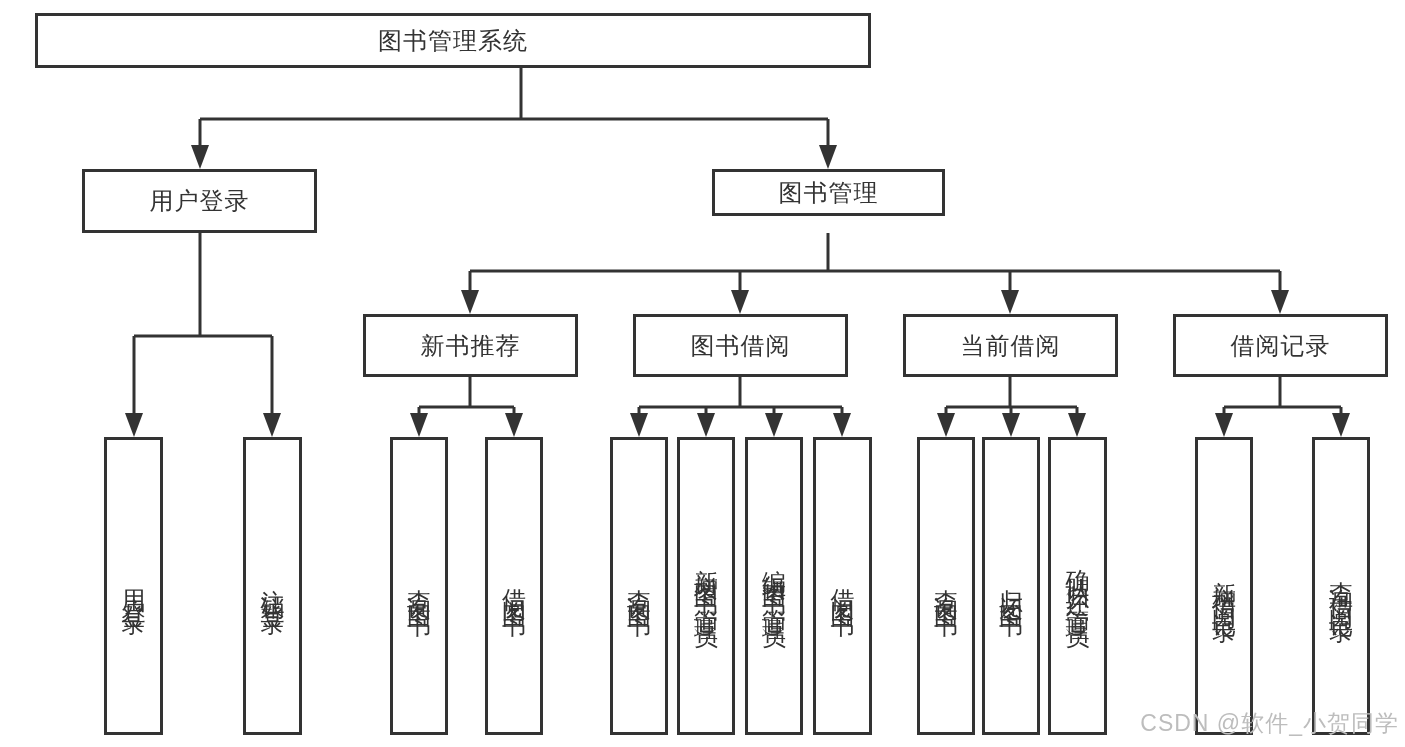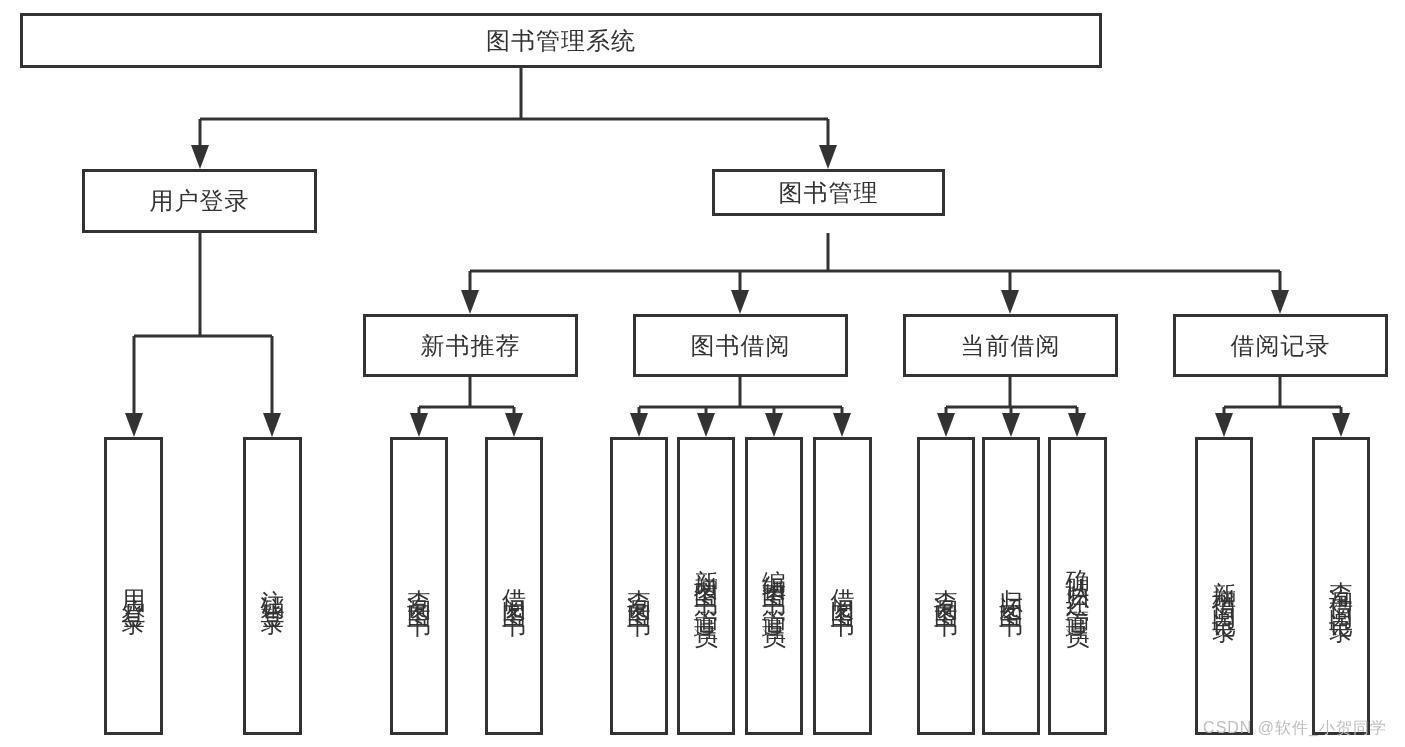--- a/index.html
+++ b/index.html
@@ -33,22 +33,22 @@
   }
   .box.v span{
     writing-mode:vertical-rl;
     text-orientation:mixed;
     font-size:24px;
     letter-spacing:8px;
     line-height:1;
   }
   #watermark{
     position:absolute;
-    right:18px;bottom:8px;
-    font-size:16px;
+    right:6px;bottom:8px;
+    font-size:23px;
     color:var(--watermark);
     letter-spacing:1px;
     white-space:nowrap;
   }
 </style>
 </head>
 <body>
 
 <div id="canvas">
 
@@ -121,21 +121,21 @@
     <g>
       <line x1="1280" y1="377" x2="1280" y2="407"></line>
       <line x1="1224" y1="407" x2="1341" y2="407"></line>
       <line x1="1224" y1="407" x2="1224" y2="416"></line>
       <polygon points="1215,413 1233,413 1224,437" stroke="none"></polygon>
       <line x1="1341" y1="407" x2="1341" y2="416"></line>
       <polygon points="1332,413 1350,413 1341,437" stroke="none"></polygon>
     </g>
   </svg>
 
-  <div class="box h" style="left:20px;top:13px;width:1082px;height:55px;">
+  <div class="box h" style="left:35px;top:13px;width:836px;height:55px;">
     <span>图书管理系统</span>
   </div>
 
   <div class="box h" style="left:82px;top:169px;width:235px;height:64px;">
     <span>用户登录</span>
   </div>
   <div class="box h" style="left:712px;top:169px;width:233px;height:47px;">
     <span>图书管理</span>
   </div>
 

